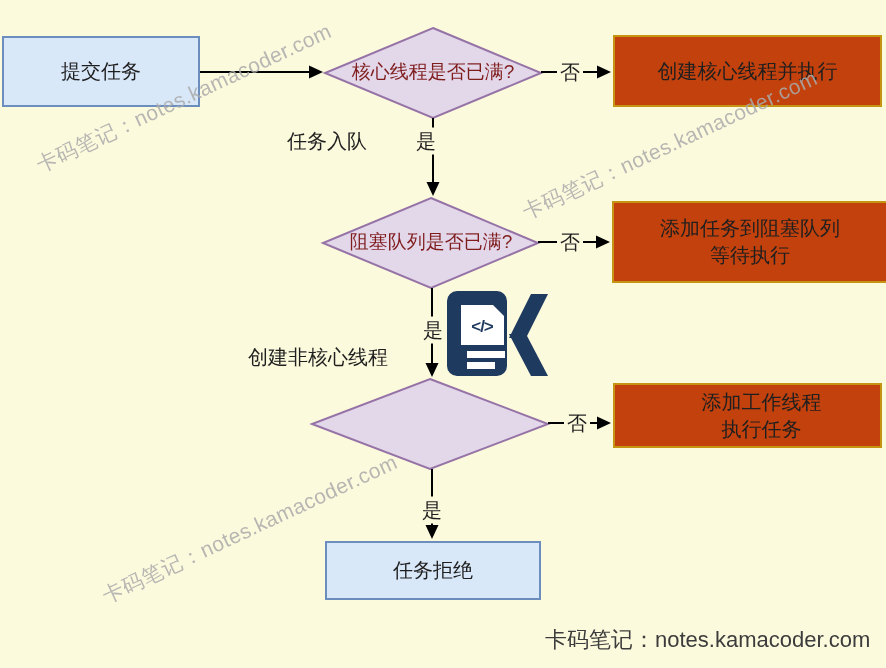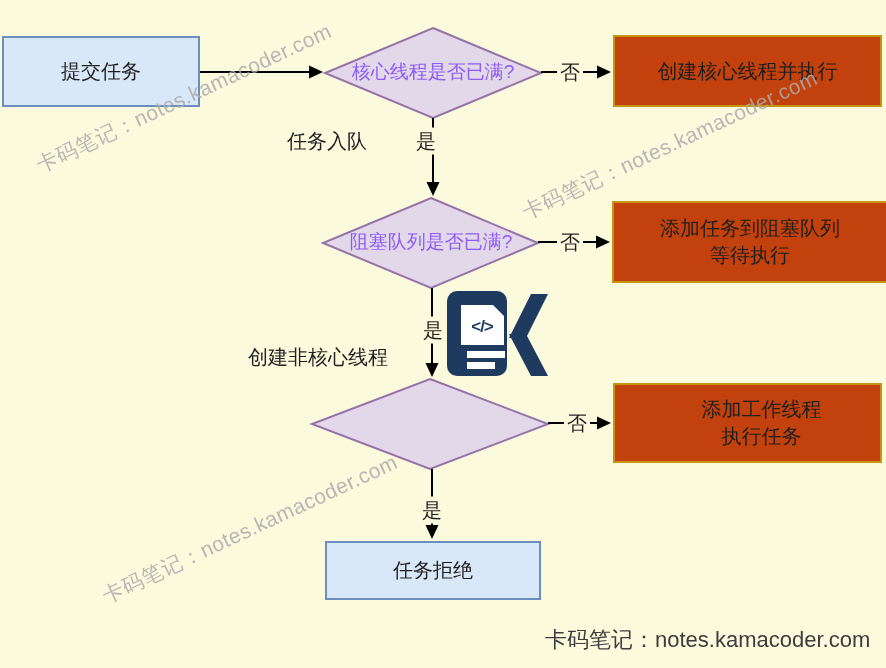--- a/index.html
+++ b/index.html
@@ -38,21 +38,21 @@
   .result {
     background: #c2410c;
     border: 2px solid #C49412;
     flex-direction: column;
   }
   .diamond-label {
     position: absolute;
     transform: translate(-50%, -50%);
     white-space: nowrap;
     font-size: 19px;
-    color: #8b5cf6;
+    color: #7f1d1d;
     z-index: 2;
   }
   .edge-label {
     position: absolute;
     transform: translate(-50%, -50%);
     background: #FCFADD;
     padding: 0 3px;
     font-size: 20px;
     color: #1f1f1f;
     white-space: nowrap;
@@ -129,21 +129,21 @@
 
   <div class="node result" style="left:613px; top:35px; width:269px; height:72px;">
     <span>创建核心线程并执行</span>
   </div>
 
   <div class="node result" style="left:612px; top:201px; width:276px; height:82px;">
     <span>添加任务到阻塞队列</span>
     <span>等待执行</span>
   </div>
 
-  <div class="node result" style="left:613px; top:383px; width:269px; height:80px;padding-left:28px;">
+  <div class="node result" style="left:613px; top:383px; width:269px; height:65px;padding-left:28px;">
     <span>添加工作线程</span>
     <span>执行任务</span>
   </div>
 
   <div class="node process" style="left:325px; top:541px; width:216px; height:59px;">
     <span>任务拒绝</span>
   </div>
 
   <div class="diamond-label" style="left:433px; top:72px;">核心线程是否已满?</div>
   <div class="diamond-label" style="left:431px; top:242px;">阻塞队列是否已满?</div>

